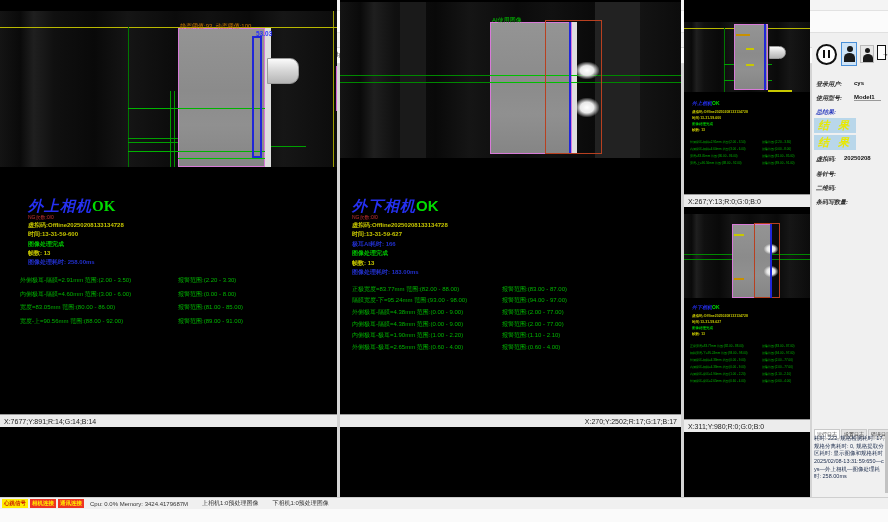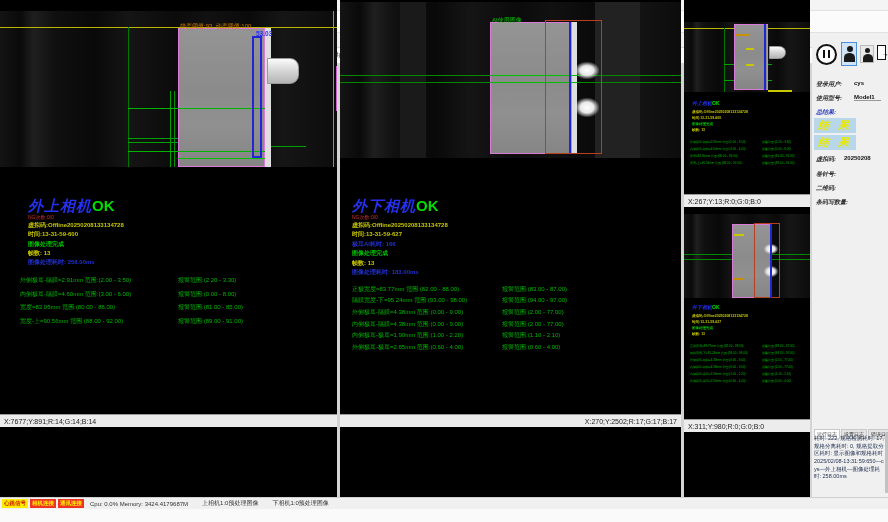--- a/index.html
+++ b/index.html
@@ -146,21 +146,21 @@
       <div class="hline" style="left:178px;top:147px;width:87px;background:#00c000;"></div>
       <div class="hline" style="left:271px;top:135px;width:35px;background:#00a000;"></div>
       <div class="bluerect" style="left:252px;top:25px;width:10px;height:122px;"></div>
       <div class="whitetab" style="left:267px;top:47px;width:32px;height:26px;"></div>
       <div class="vline" style="left:333px;top:0;height:156px;background:#b8b800;opacity:.85;"></div>
       <div class="vline" style="left:336px;top:55px;height:45px;background:#d060d0;"></div>
       <span class="lbl" style="left:180px;top:11px;font-size:6px;color:#c87800;">静态阈值:93, 动态阈值:100</span>
       <span class="lbl" style="left:256px;top:19px;font-size:6.5px;font-weight:bold;color:#2832ff;">53.03</span>
     </div>
 
-    <span class="lbl camtitle" style="left:28px;top:197px;">
+    <span class="lbl camtitle" style="left:28px;top:197px;font-family:Liberation Serif, serif;">
       <span>外上相机</span><span class="ok">OK</span>
     </span>
     <span class="lbl ngline" style="left:28px;top:214px;">NG次数:0/0</span>
     <span class="lbl info c-code" style="left:28px;top:221px;">虚拟码:Offline20250208133134728</span>
     <span class="lbl info c-time" style="left:28px;top:230px;">时间:13-31-59-600</span>
     <span class="lbl info c-done" style="left:28px;top:240px;">图像处理完成</span>
     <span class="lbl info c-frame" style="left:28px;top:249px;">帧数: 13</span>
     <span class="lbl info c-elapsed" style="left:28px;top:258px;">图像处理耗时: 258.00ms</span>
 
     <span class="lbl meas" style="left:20px;top:276px;">外侧极耳-隔膜=2.91mm 范围:(2.00 - 3.50)</span>

